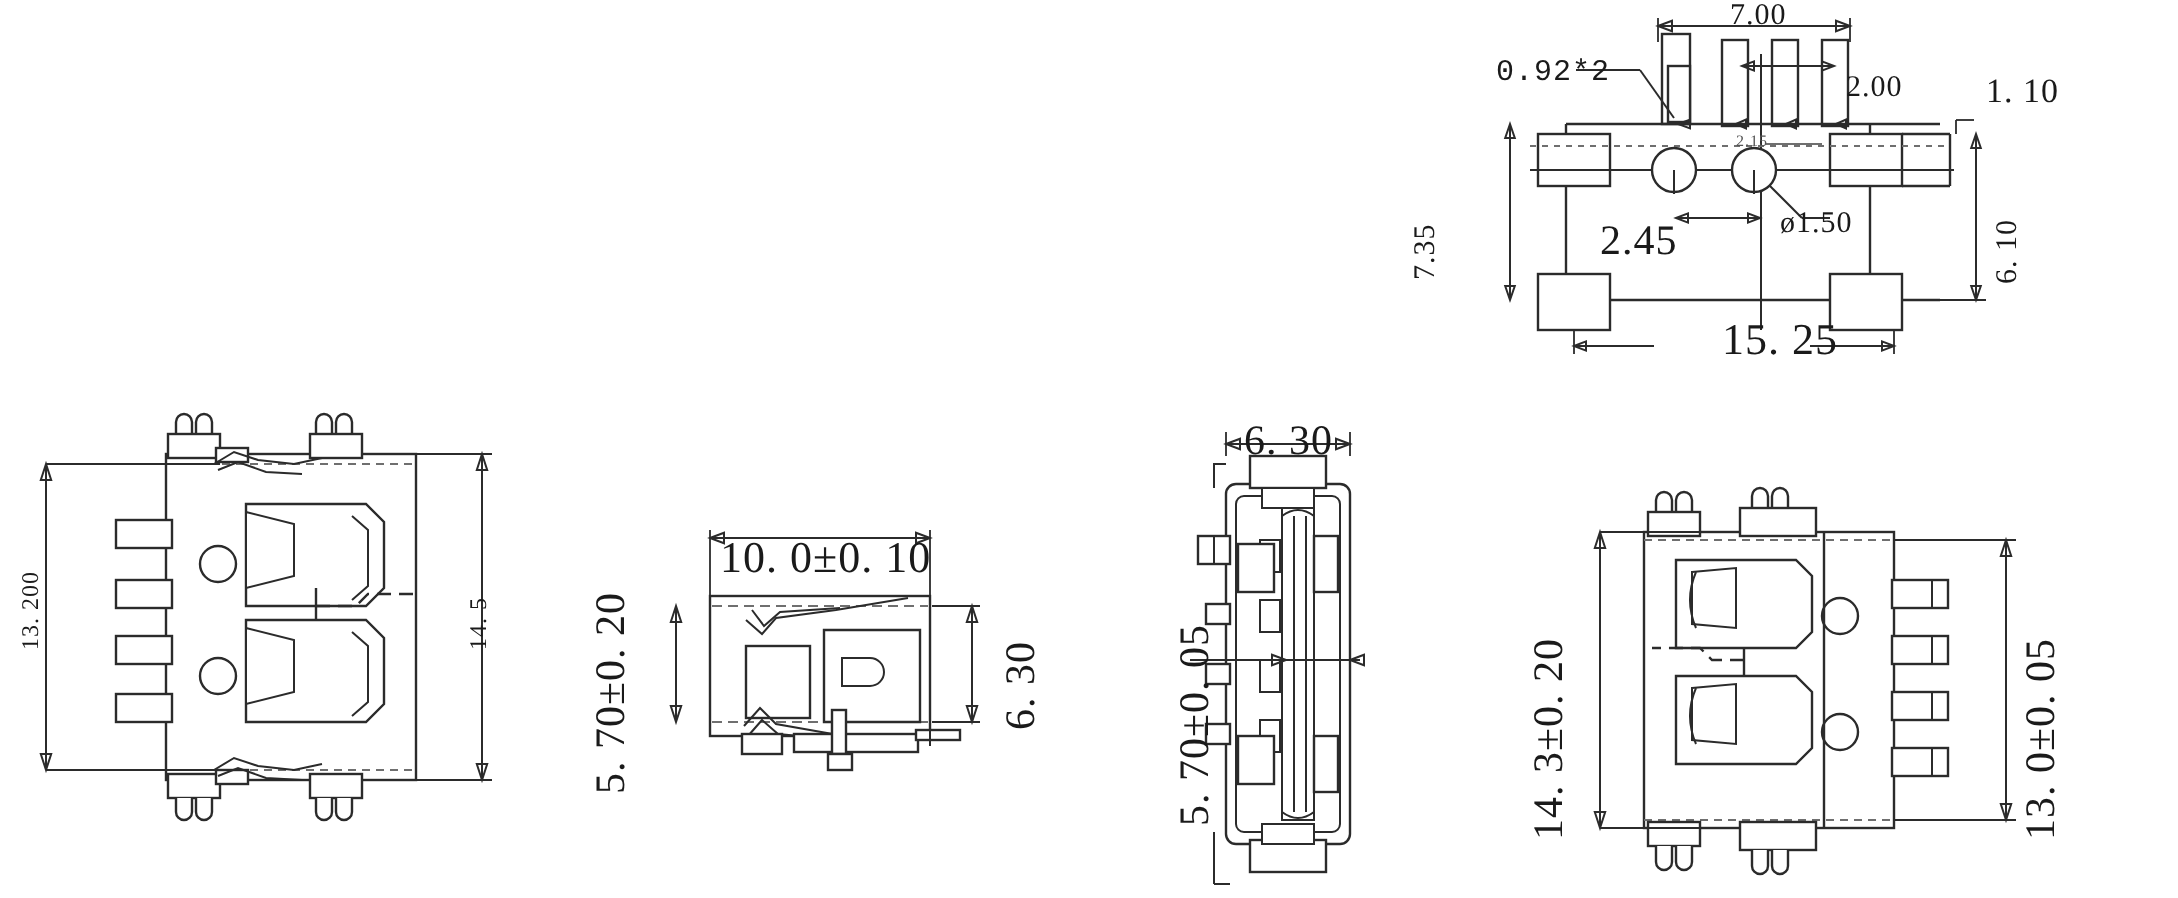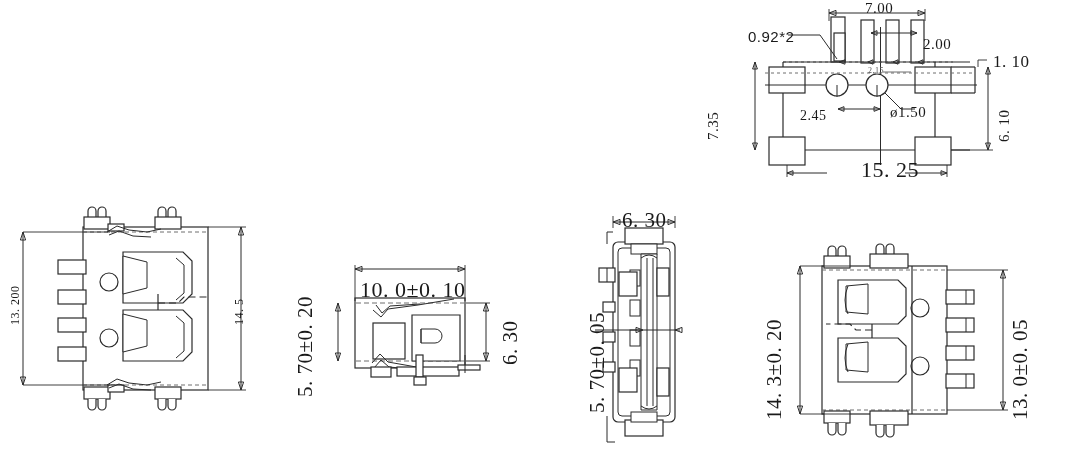--- a/index.html
+++ b/index.html
@@ -101,27 +101,27 @@
 
     <line class="dimline" x1="62" y1="168" x2="102" y2="168"></line>
     <line class="dimline" x1="180" y1="168" x2="222" y2="168"></line>
     <path class="ln" fill="#2b2b2b" d="M62,168 l6,-2.3 v4.6 z"></path>
     <path class="ln" fill="#2b2b2b" d="M222,168 l-6,-2.3 v4.6 z"></path>
     <line class="ext" x1="62" y1="160" x2="62" y2="172"></line>
     <line class="ext" x1="222" y1="160" x2="222" y2="172"></line>
   </svg>
 
   <div class="dim" style="left:865px;top:0px;font-size:15px">7.00</div>
-  <div class="dim" style="left:748px;top:28px;font-size:15px;font-family:Liberation Sans, sans-serif">0.92*2</div>
+  <div class="dim" style="left:748px;top:28px;font-size:15px;font-family:Liberation Mono, monospace">0.92*2</div>
   <div class="dim" style="left:923px;top:36px;font-size:15px">2.00</div>
   <div class="dim" style="left:868px;top:66px;font-size:8px;color:#555">2.15</div>
   <div class="dim rot90" style="left:705px;top:140px;font-size:15px">7.35</div>
-  <div class="dim" style="left:800px;top:108px;font-size:14px">2.45</div>
+  <div class="dim" style="left:800px;top:108px;font-size:21px">2.45</div>
   <div class="dim" style="left:890px;top:104px;font-size:15px">ø1.50</div>
-  <div class="dim" style="left:993px;top:52px;font-size:17px">1. 10</div>
+  <div class="dim" style="left:993px;top:36px;font-size:17px">1. 10</div>
   <div class="dim rot90" style="left:996px;top:142px;font-size:15px">6. 10</div>
   <div class="dim" style="left:861px;top:157px;font-size:22px">15. 25</div>
 
   <svg class="view" style="left:10px;top:205px;width:250px;height:240px" viewBox="0 0 250 240">
 
     <rect class="ln med fillw" x="73" y="22" width="125" height="163"></rect>
 
     <line class="gry" stroke-dasharray="4 3" x1="73" y1="27" x2="198" y2="27"></line>
     <line class="gry" stroke-dasharray="4 3" x1="73" y1="180" x2="198" y2="180"></line>
 
@@ -225,21 +225,21 @@
     <path class="ln" fill="#2b2b2b" d="M48,48 l-2.6,8 h5.2 z"></path>
     <path class="ln" fill="#2b2b2b" d="M48,106 l-2.6,-8 h5.2 z"></path>
 
     <line class="dimline" x1="196" y1="48" x2="196" y2="106"></line>
     <path class="ln" fill="#2b2b2b" d="M196,48 l-2.6,8 h5.2 z"></path>
     <path class="ln" fill="#2b2b2b" d="M196,106 l-2.6,-8 h5.2 z"></path>
     <line class="ext" x1="176" y1="48" x2="200" y2="48"></line>
     <line class="ext" x1="176" y1="106" x2="200" y2="106"></line>
   </svg>
 
-  <div class="dim" style="left:360px;top:277px;font-size:22px">10. 0±0. 10</div>
+  <div class="dim" style="left:360px;top:266px;font-size:22px">10. 0±0. 10</div>
   <div class="dim rot90" style="left:293px;top:397px;font-size:21px">5. 70±0. 20</div>
   <div class="dim rot90" style="left:498px;top:365px;font-size:21px">6. 30</div>
 
   <svg class="view" style="left:585px;top:210px;width:140px;height:238px" viewBox="0 0 140 238">
 
     <rect class="ln med fillw" x="28" y="32" width="62" height="180" rx="5"></rect>
     <rect class="ln thin fillw" x="33" y="38" width="52" height="168" rx="4"></rect>
 
     <rect class="ln med fillw" x="40" y="18" width="38" height="16"></rect>
     <rect class="ln thin fillw" x="46" y="34" width="26" height="10"></rect>

